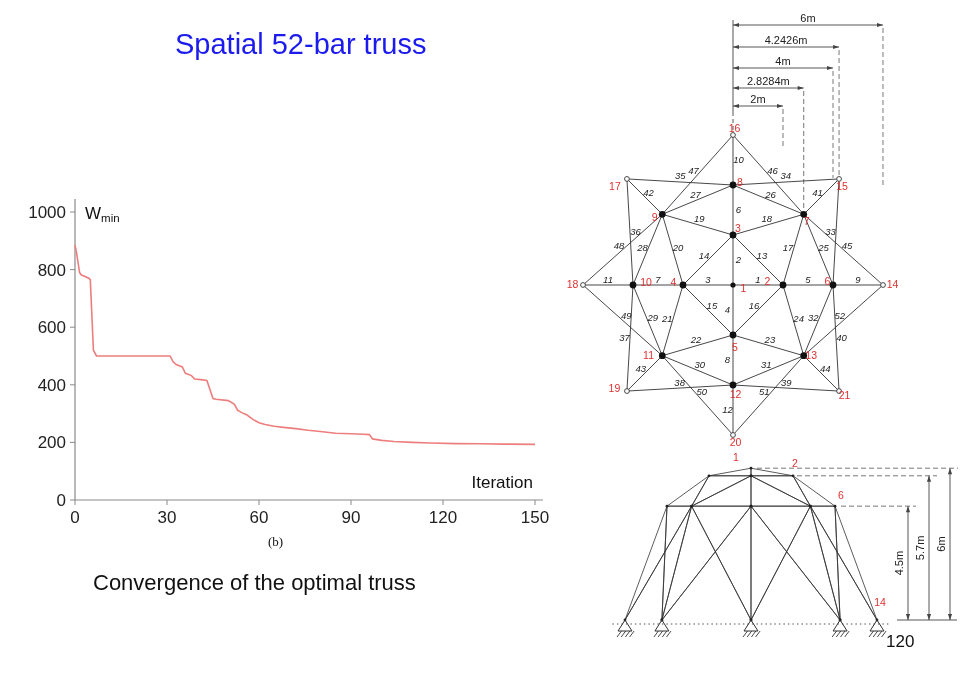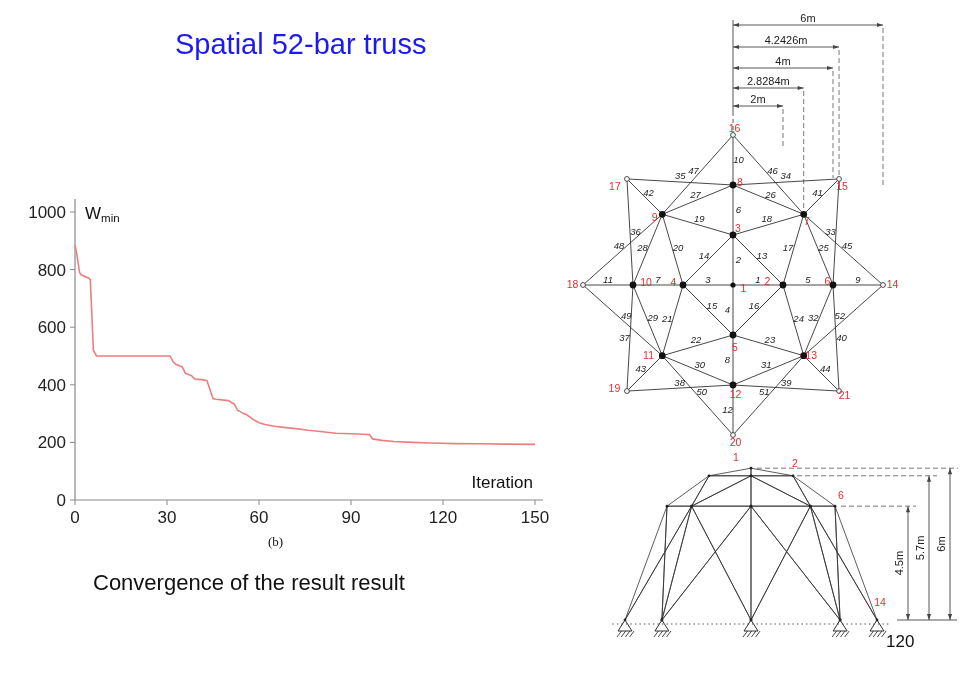--- a/index.html
+++ b/index.html
@@ -49,21 +49,21 @@
         <line x1="423" y1="315" x2="423" y2="320" stroke="#8a8a8a"></line>
         <text x="423" y="338" text-anchor="middle" class="tick">120</text>
         <line x1="515" y1="315" x2="515" y2="320" stroke="#8a8a8a"></line>
         <text x="515" y="338" text-anchor="middle" class="tick">150</text>
       </g>
       <text x="65" y="34" class="axis-label">W<tspan dy="3" font-size="11.5">min</tspan></text>
       <text x="513" y="303" text-anchor="end" class="axis-label">Iteration</text>
       <polyline points="55.0,60.1 56.5,67.3 59.6,87.5 61.1,89.8 68.8,93.2 70.3,94.7 71.9,130.7 73.4,165.2 76.5,171.0 150.1,171.0 153.1,176.8 156.2,179.6 162.3,181.9 165.4,188.3 171.5,190.6 174.6,194.0 180.7,194.6 186.9,195.5 193.0,213.6 196.1,214.2 208.3,215.6 214.5,219.4 217.5,225.1 223.7,228.6 226.7,229.8 232.9,234.4 239.0,237.8 245.1,239.5 254.3,241.3 263.5,242.4 275.8,243.6 288.1,245.3 300.3,246.5 315.7,248.2 331.0,248.8 343.3,249.3 349.4,249.6 352.5,253.9 361.7,255.4 373.9,256.5 392.3,257.4 410.7,258.0 435.3,258.6 459.8,258.8 484.3,259.1 515.0,259.4" fill="none" stroke="#ee7e7e" stroke-width="1.6"></polyline>
     </svg></div>
 <div class="abs" id="subcap">(b)</div>
-<div class="abs" id="caption">Convergence of the result result</div>
+<div class="abs" id="caption">Convergence of the optimal truss</div>
 <div class="abs" id="topview" style="left:550px;top:8px;width:425px;height:448px;"><svg viewBox="0 0 425 448" width="425" height="448">
       <g>
         <line x1="183" y1="12" x2="183" y2="104" stroke="#444" stroke-width="0.9"></line>
         <line x1="183" y1="104" x2="183" y2="124" stroke="#444" stroke-width="0.9" stroke-dasharray="4 3"></line>
         <line x1="183" y1="17" x2="333" y2="17" stroke="#444" stroke-width="0.9"></line>
         <polygon points="183,17 189,14.9 189,19.1" fill="#444"></polygon>
         <polygon points="333,17 327,19.1 327,14.9" fill="#444"></polygon>
         <text x="258" y="14" text-anchor="middle" class="dim-label">6m</text>
         <line x1="333" y1="20" x2="333" y2="178" stroke="#555" stroke-width="0.8" stroke-dasharray="5 3"></line>
         <line x1="183" y1="39" x2="289.065" y2="39" stroke="#444" stroke-width="0.9"></line>

